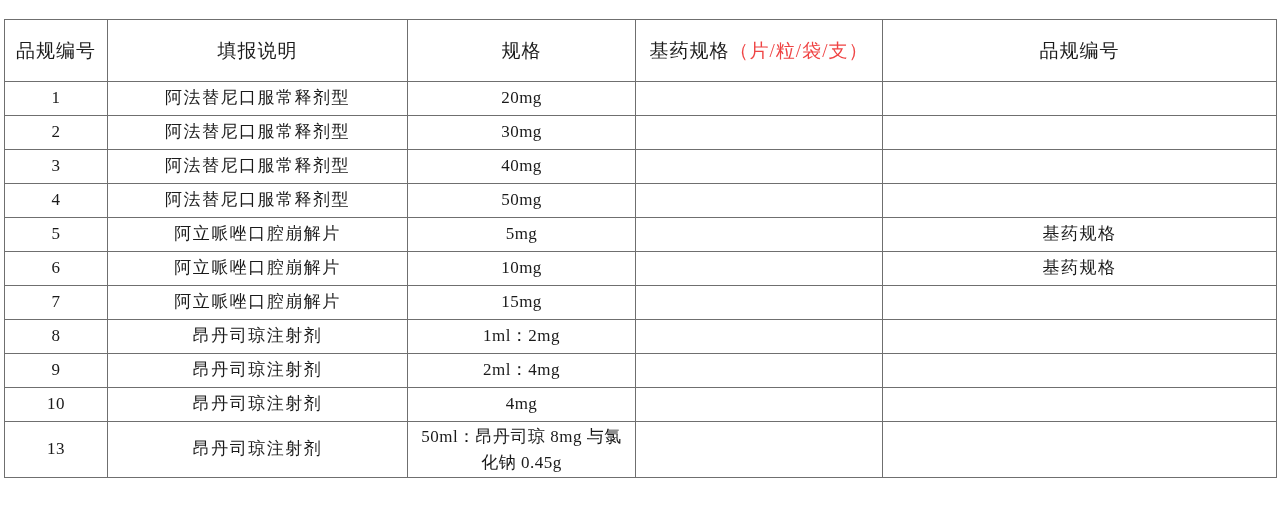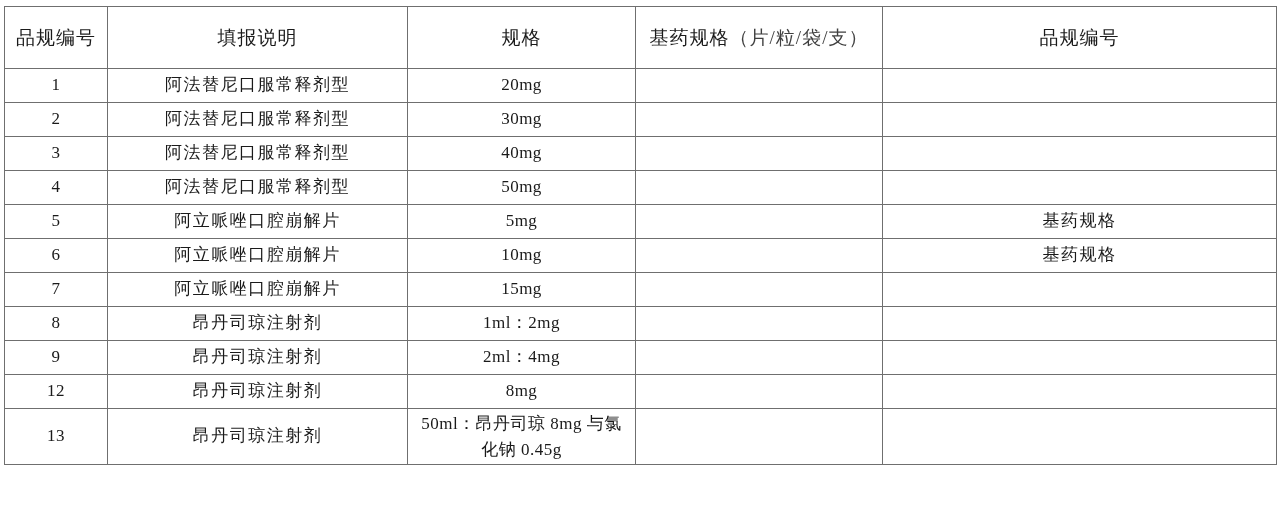--- a/index.html
+++ b/index.html
@@ -11,21 +11,21 @@
     width: 1280px;
     height: 526px;
     font-family: "Liberation Serif", serif;
     color: #1a1a1a;
     overflow: hidden;
   }
   .sheet {
     width: 1280px;
     height: 526px;
     box-sizing: border-box;
-    padding: 6px 4px 0 4px;
+    padding: 19px 4px 0 4px;
   }
   table.drug-table {
     width: 1272px;
     border-collapse: collapse;
     table-layout: fixed;
   }
   table.drug-table col.c-code  { width: 103px; }
   table.drug-table col.c-name  { width: 300px; }
   table.drug-table col.c-spec  { width: 228px; }
   table.drug-table col.c-qty   { width: 247px; }
@@ -66,21 +66,21 @@
   }
   tr.tall td {
     height: 63px;
   }
   tr.tall td.cell-spec {
     line-height: 1.5;
     padding-left: 8px;
     padding-right: 8px;
   }
   .hdr-red {
-    color: #404040;
+    color: #ef4444;
   }
 </style>
 </head>
 <body>
 
 <div class="sheet">
   <table class="drug-table">
     <colgroup>
       <col class="c-code">
       <col class="c-name">
@@ -155,23 +155,23 @@
           <td class="cell-note"></td>
         </tr>
         <tr>
           <td class="cell-code">9</td>
           <td class="cell-name">昂丹司琼注射剂</td>
           <td class="cell-spec">2ml：4mg</td>
           <td class="cell-qty"></td>
           <td class="cell-note"></td>
         </tr>
         <tr>
-          <td class="cell-code">12</td>
+          <td class="cell-code">10</td>
           <td class="cell-name">昂丹司琼注射剂</td>
-          <td class="cell-spec">8mg</td>
+          <td class="cell-spec">4mg</td>
           <td class="cell-qty"></td>
           <td class="cell-note"></td>
         </tr>
         <tr class="tall">
           <td class="cell-code">13</td>
           <td class="cell-name">昂丹司琼注射剂</td>
           <td class="cell-spec">50ml：昂丹司琼 8mg 与氯化钠 0.45g</td>
           <td class="cell-qty"></td>
           <td class="cell-note"></td>
         </tr>

